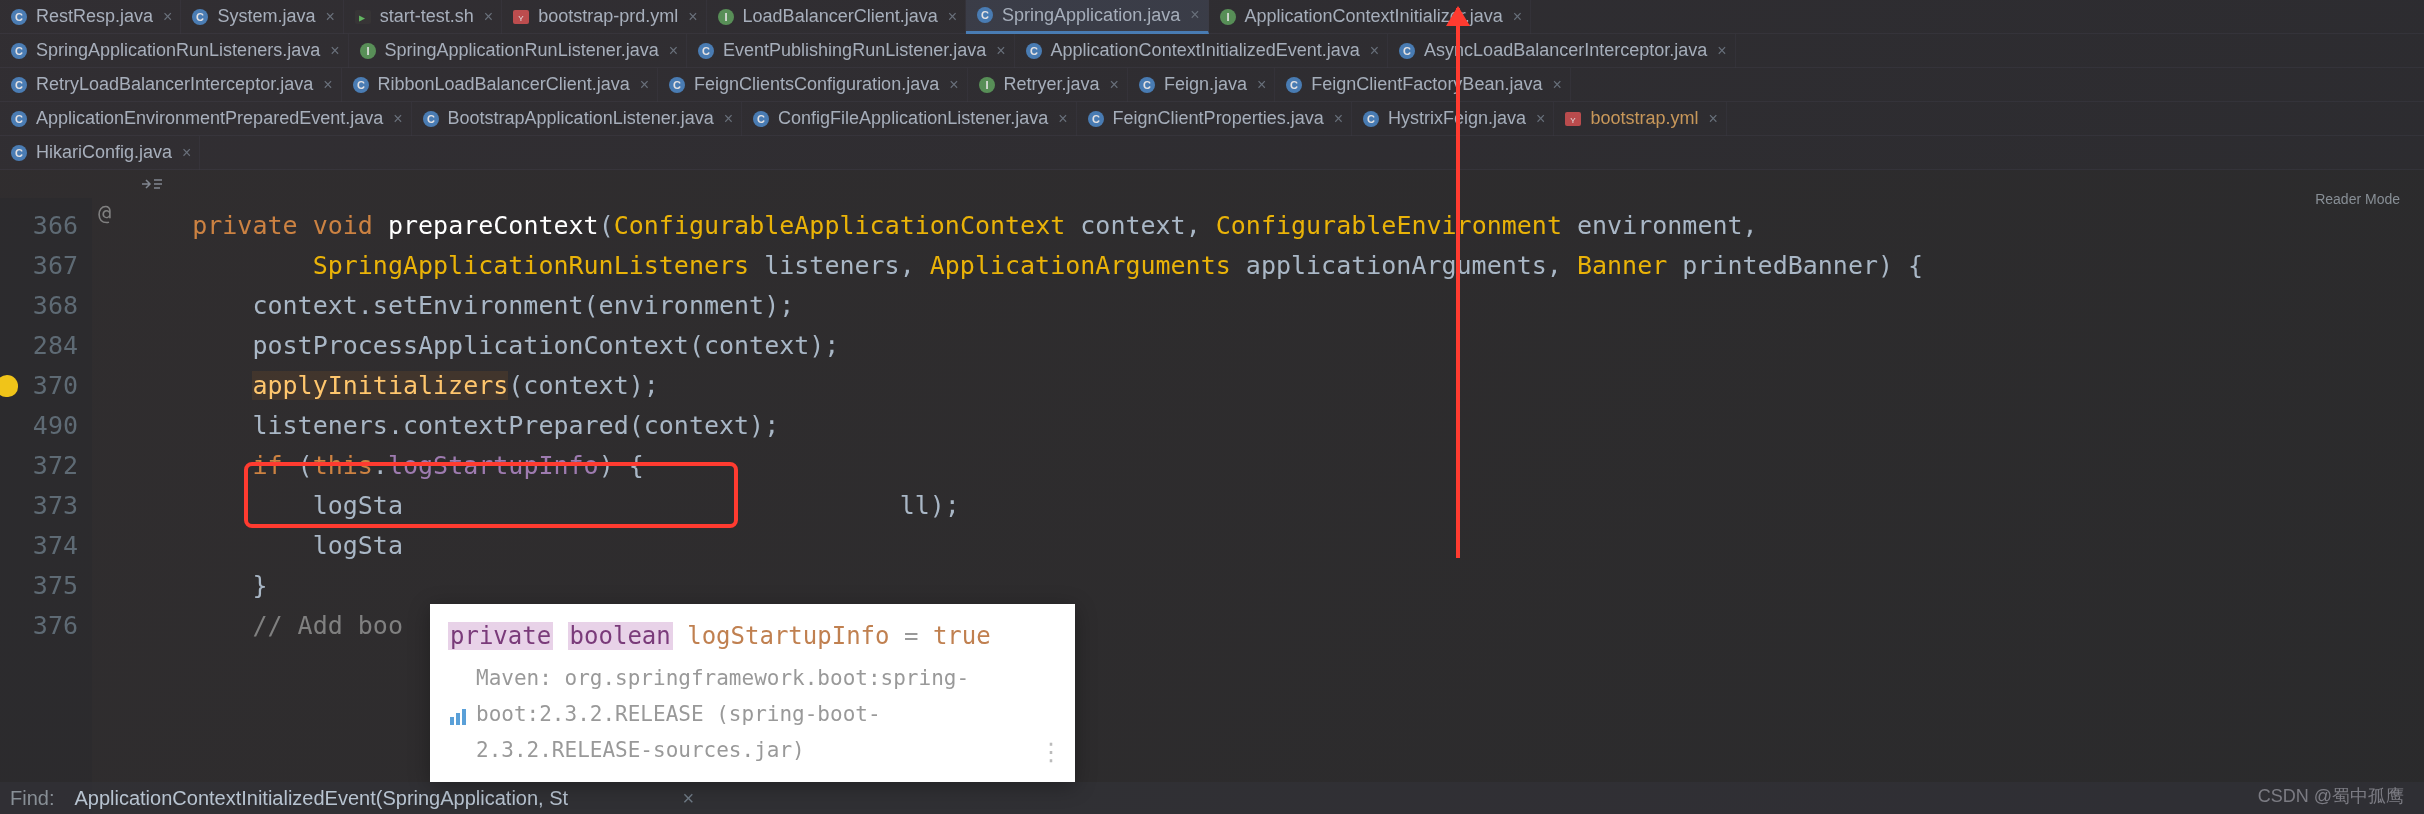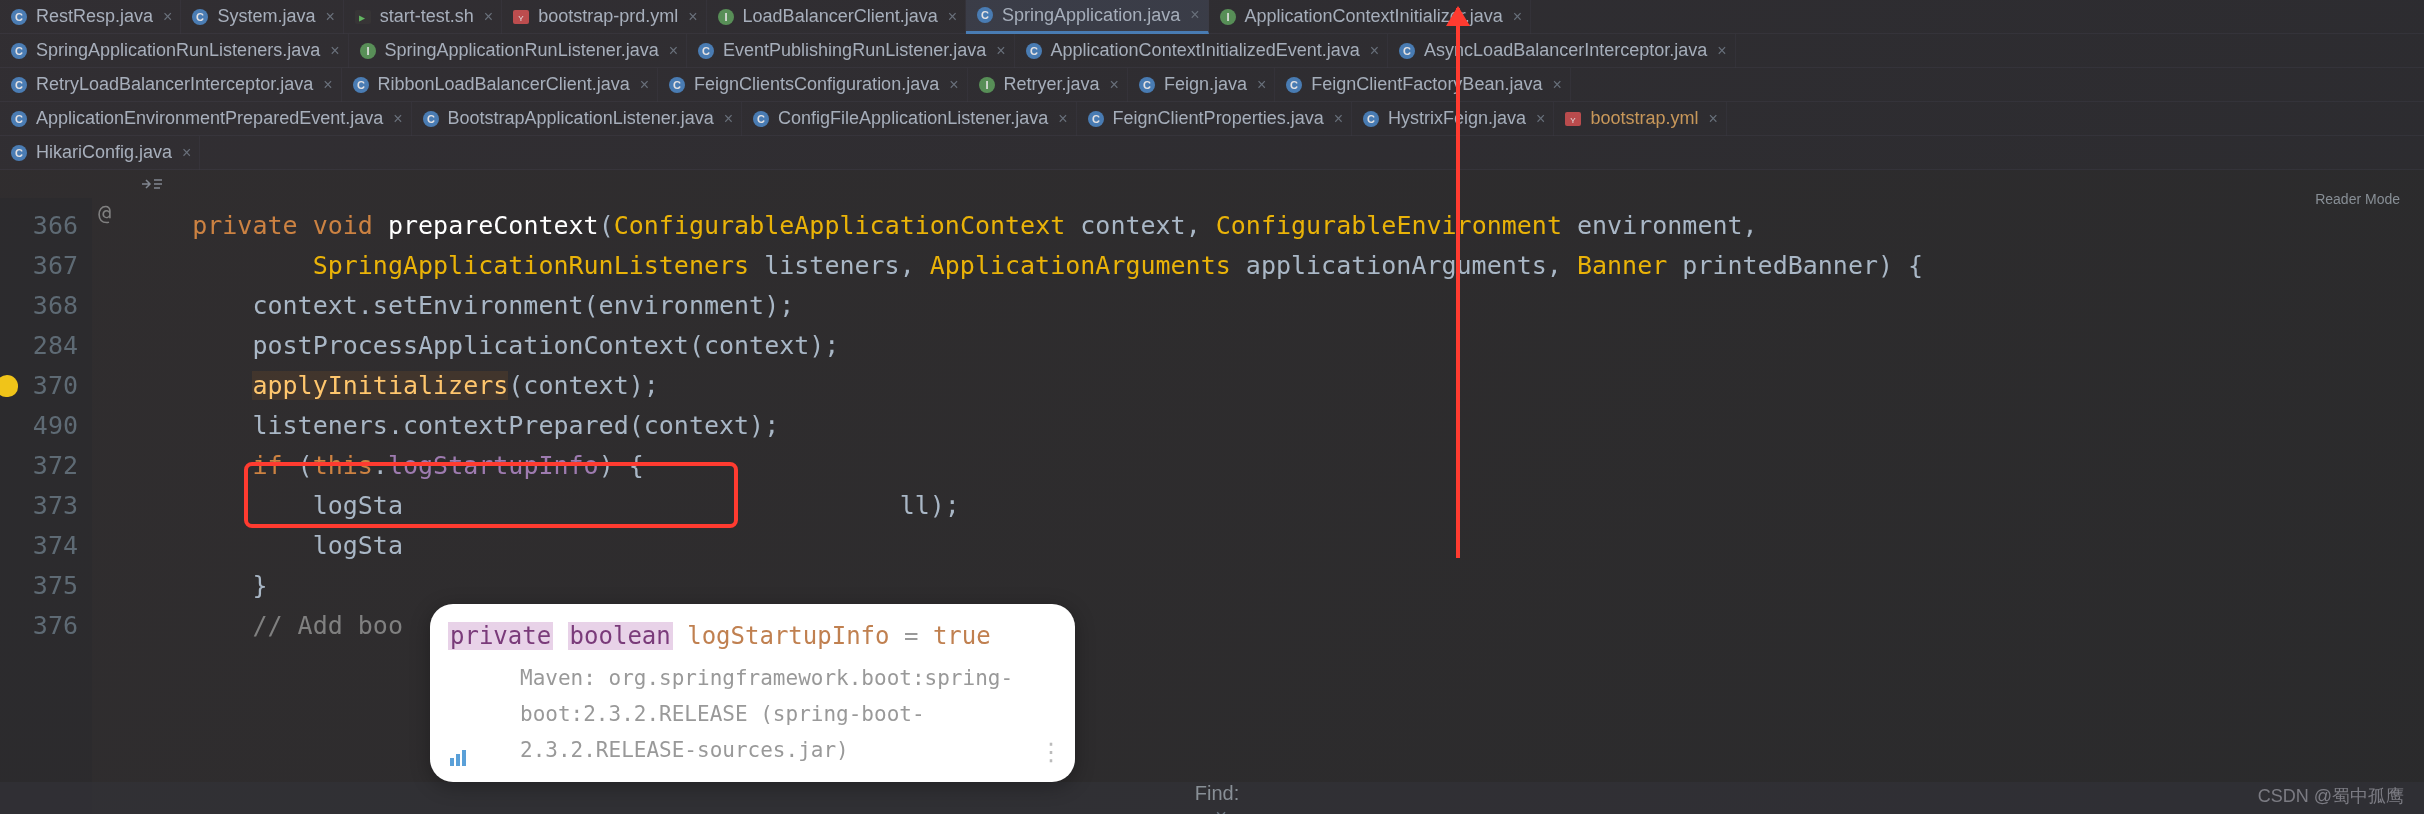--- a/index.html
+++ b/index.html
@@ -144,50 +144,48 @@
     top: 604px;
     width: 645px;
     background: #fff;
     color: #555;
     padding: 14px 18px;
     font-size: 24px;
     line-height: 36px;
     z-index: 10;
     box-shadow: 0 4px 20px rgba(0,0,0,0.3);
     font-family: Consolas, monospace;
-    border-radius: 23px;
   }
   .tooltip-top { margin-bottom: 6px; }
   .tt-priv { background: #e8d2e8; color: #7a3b7a; padding: 0 2px; }
   .tt-bool { background: #e8d2e8; color: #7a3b7a; padding: 0 2px; }
   .tt-name { color: #c08050; }
   .tt-eq { color: #999; }
   .tt-true { color: #c08050; }
-  .tooltip-bottom { font-size: 21px; color: #999; display: flex; align-items: flex-end; gap: 44px; }
+  .tooltip-bottom { font-size: 21px; color: #999; display: flex; align-items: center; }
   .tooltip-bottom svg { margin-right: 8px; margin-top: 6px; flex-shrink: 0; }
   .tooltip-menu {
     position: absolute;
     right: 12px;
     bottom: 12px;
     color: #bbb;
     font-size: 24px;
   }
   
   .find-bar {
     position: absolute;
     left: 0; bottom: 0;
     height: 32px;
     display: flex;
     align-items: center;
     background: rgba(50,50,55,0.7);
     width: 100%;
     font-size: 20px;
     color: #888f96;
     padding-left: 10px;
-    flex-direction: column;
   }
   .find-bar input {
     background: transparent;
     border: none;
     color: #b7c3d0;
     font-size: 20px;
     width: 600px;
     margin-left: 20px;
   }
   .watermark {
@@ -468,16 +466,17 @@
         <rect x="8" y="6" width="4" height="12" fill="#5aa0d8"></rect>
         <rect x="14" y="2" width="4" height="16" fill="#5aa0d8"></rect>
       </svg>
     <span>Maven: org.springframework.boot:spring-boot:2.3.2.RELEASE (spring-boot-2.3.2.RELEASE-sources.jar)</span>
   </div>
   <span class="tooltip-menu">⋮</span>
 </div>
 
 <div class="find-bar">
   <span>Find:</span>
+  <input value="ApplicationContextInitializedEvent(SpringApplication, St" style="">
   <span style="margin-left:8px;color:#6f7a85;cursor:pointer">×</span>
 </div>
 
 <div class="watermark">CSDN @蜀中孤鹰</div>
 
 </body></html>

